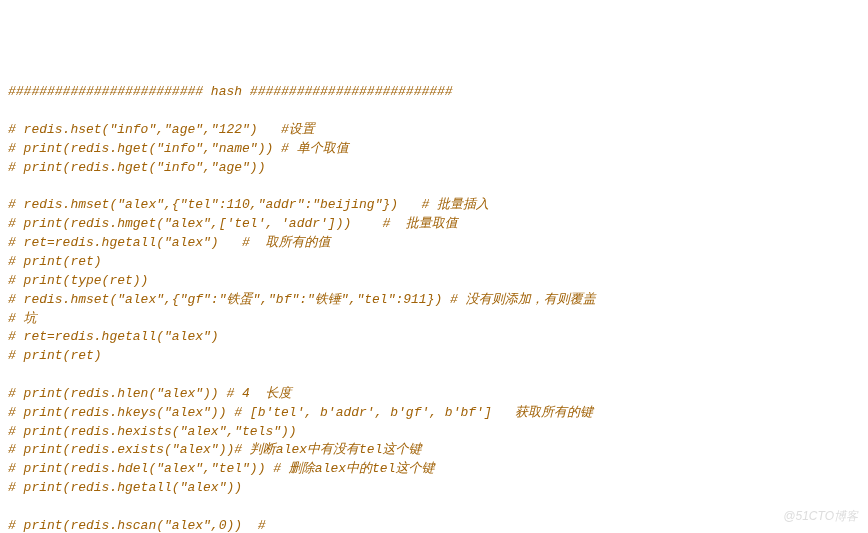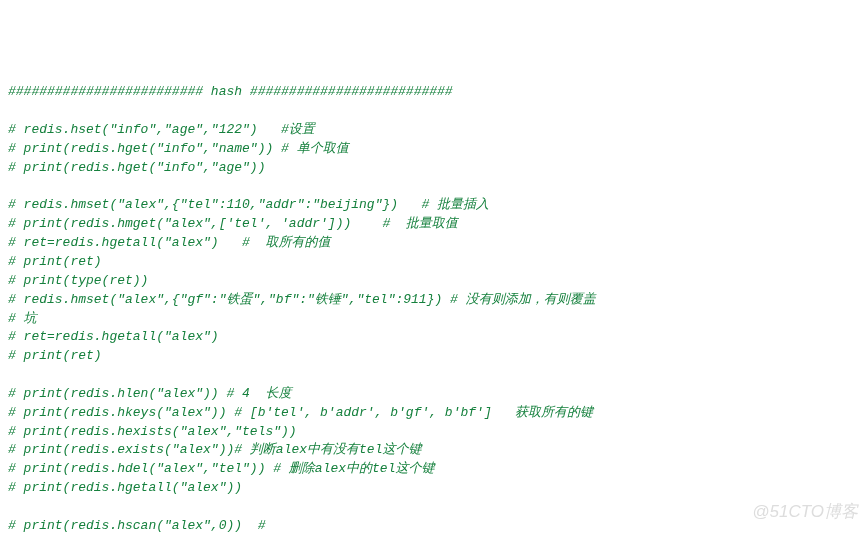--- a/index.html
+++ b/index.html
@@ -4,28 +4,28 @@
   <style>
     body {
       margin: 0;
       padding: 8px;
       font-family: "Courier New", Consolas, monospace;
       font-size: 13px;
       line-height: 1.45;
       background: #fff;
       white-space: pre;
     }
-    .comment { color: #15803d; font-style: italic; margin-top: 28px; }
+    .comment { color: #a16207; font-style: italic; margin-top: 28px; }
     .watermark {
       position: fixed;
       right: 10px;
       bottom: 8px;
       color: #ddd;
       font-family: sans-serif;
-      font-size: 17px;
+      font-size: 12px;
       font-style: italic;
       pointer-events: none;
     }
   </style>
 </head>
 <body>
 
 
 
 <div id="code-container"><div><span class="comment">######################### hash ##########################</span></div><div>&nbsp;</div><div><span class="comment"># redis.hset("info","age","122")   #设置</span></div><div><span class="comment"># print(redis.hget("info","name")) # 单个取值</span></div><div><span class="comment"># print(redis.hget("info","age"))</span></div><div>&nbsp;</div><div><span class="comment"># redis.hmset("alex",{"tel":110,"addr":"beijing"})   # 批量插入</span></div><div><span class="comment"># print(redis.hmget("alex",['tel', 'addr']))    #  批量取值</span></div><div><span class="comment"># ret=redis.hgetall("alex")   #  取所有的值</span></div><div><span class="comment"># print(ret)</span></div><div><span class="comment"># print(type(ret))</span></div><div><span class="comment"># redis.hmset("alex",{"gf":"铁蛋","bf":"铁锤","tel":911}) # 没有则添加，有则覆盖</span></div><div><span class="comment"># 坑</span></div><div><span class="comment"># ret=redis.hgetall("alex")</span></div><div><span class="comment"># print(ret)</span></div><div>&nbsp;</div><div><span class="comment"># print(redis.hlen("alex")) # 4  长度</span></div><div><span class="comment"># print(redis.hkeys("alex")) # [b'tel', b'addr', b'gf', b'bf']   获取所有的键</span></div><div><span class="comment"># print(redis.hexists("alex","tels"))</span></div><div><span class="comment"># print(redis.exists("alex"))# 判断alex中有没有tel这个键</span></div><div><span class="comment"># print(redis.hdel("alex","tel")) # 删除alex中的tel这个键</span></div><div><span class="comment"># print(redis.hgetall("alex"))</span></div><div>&nbsp;</div><div><span class="comment"># print(redis.hscan("alex",0))  #</span></div></div>

